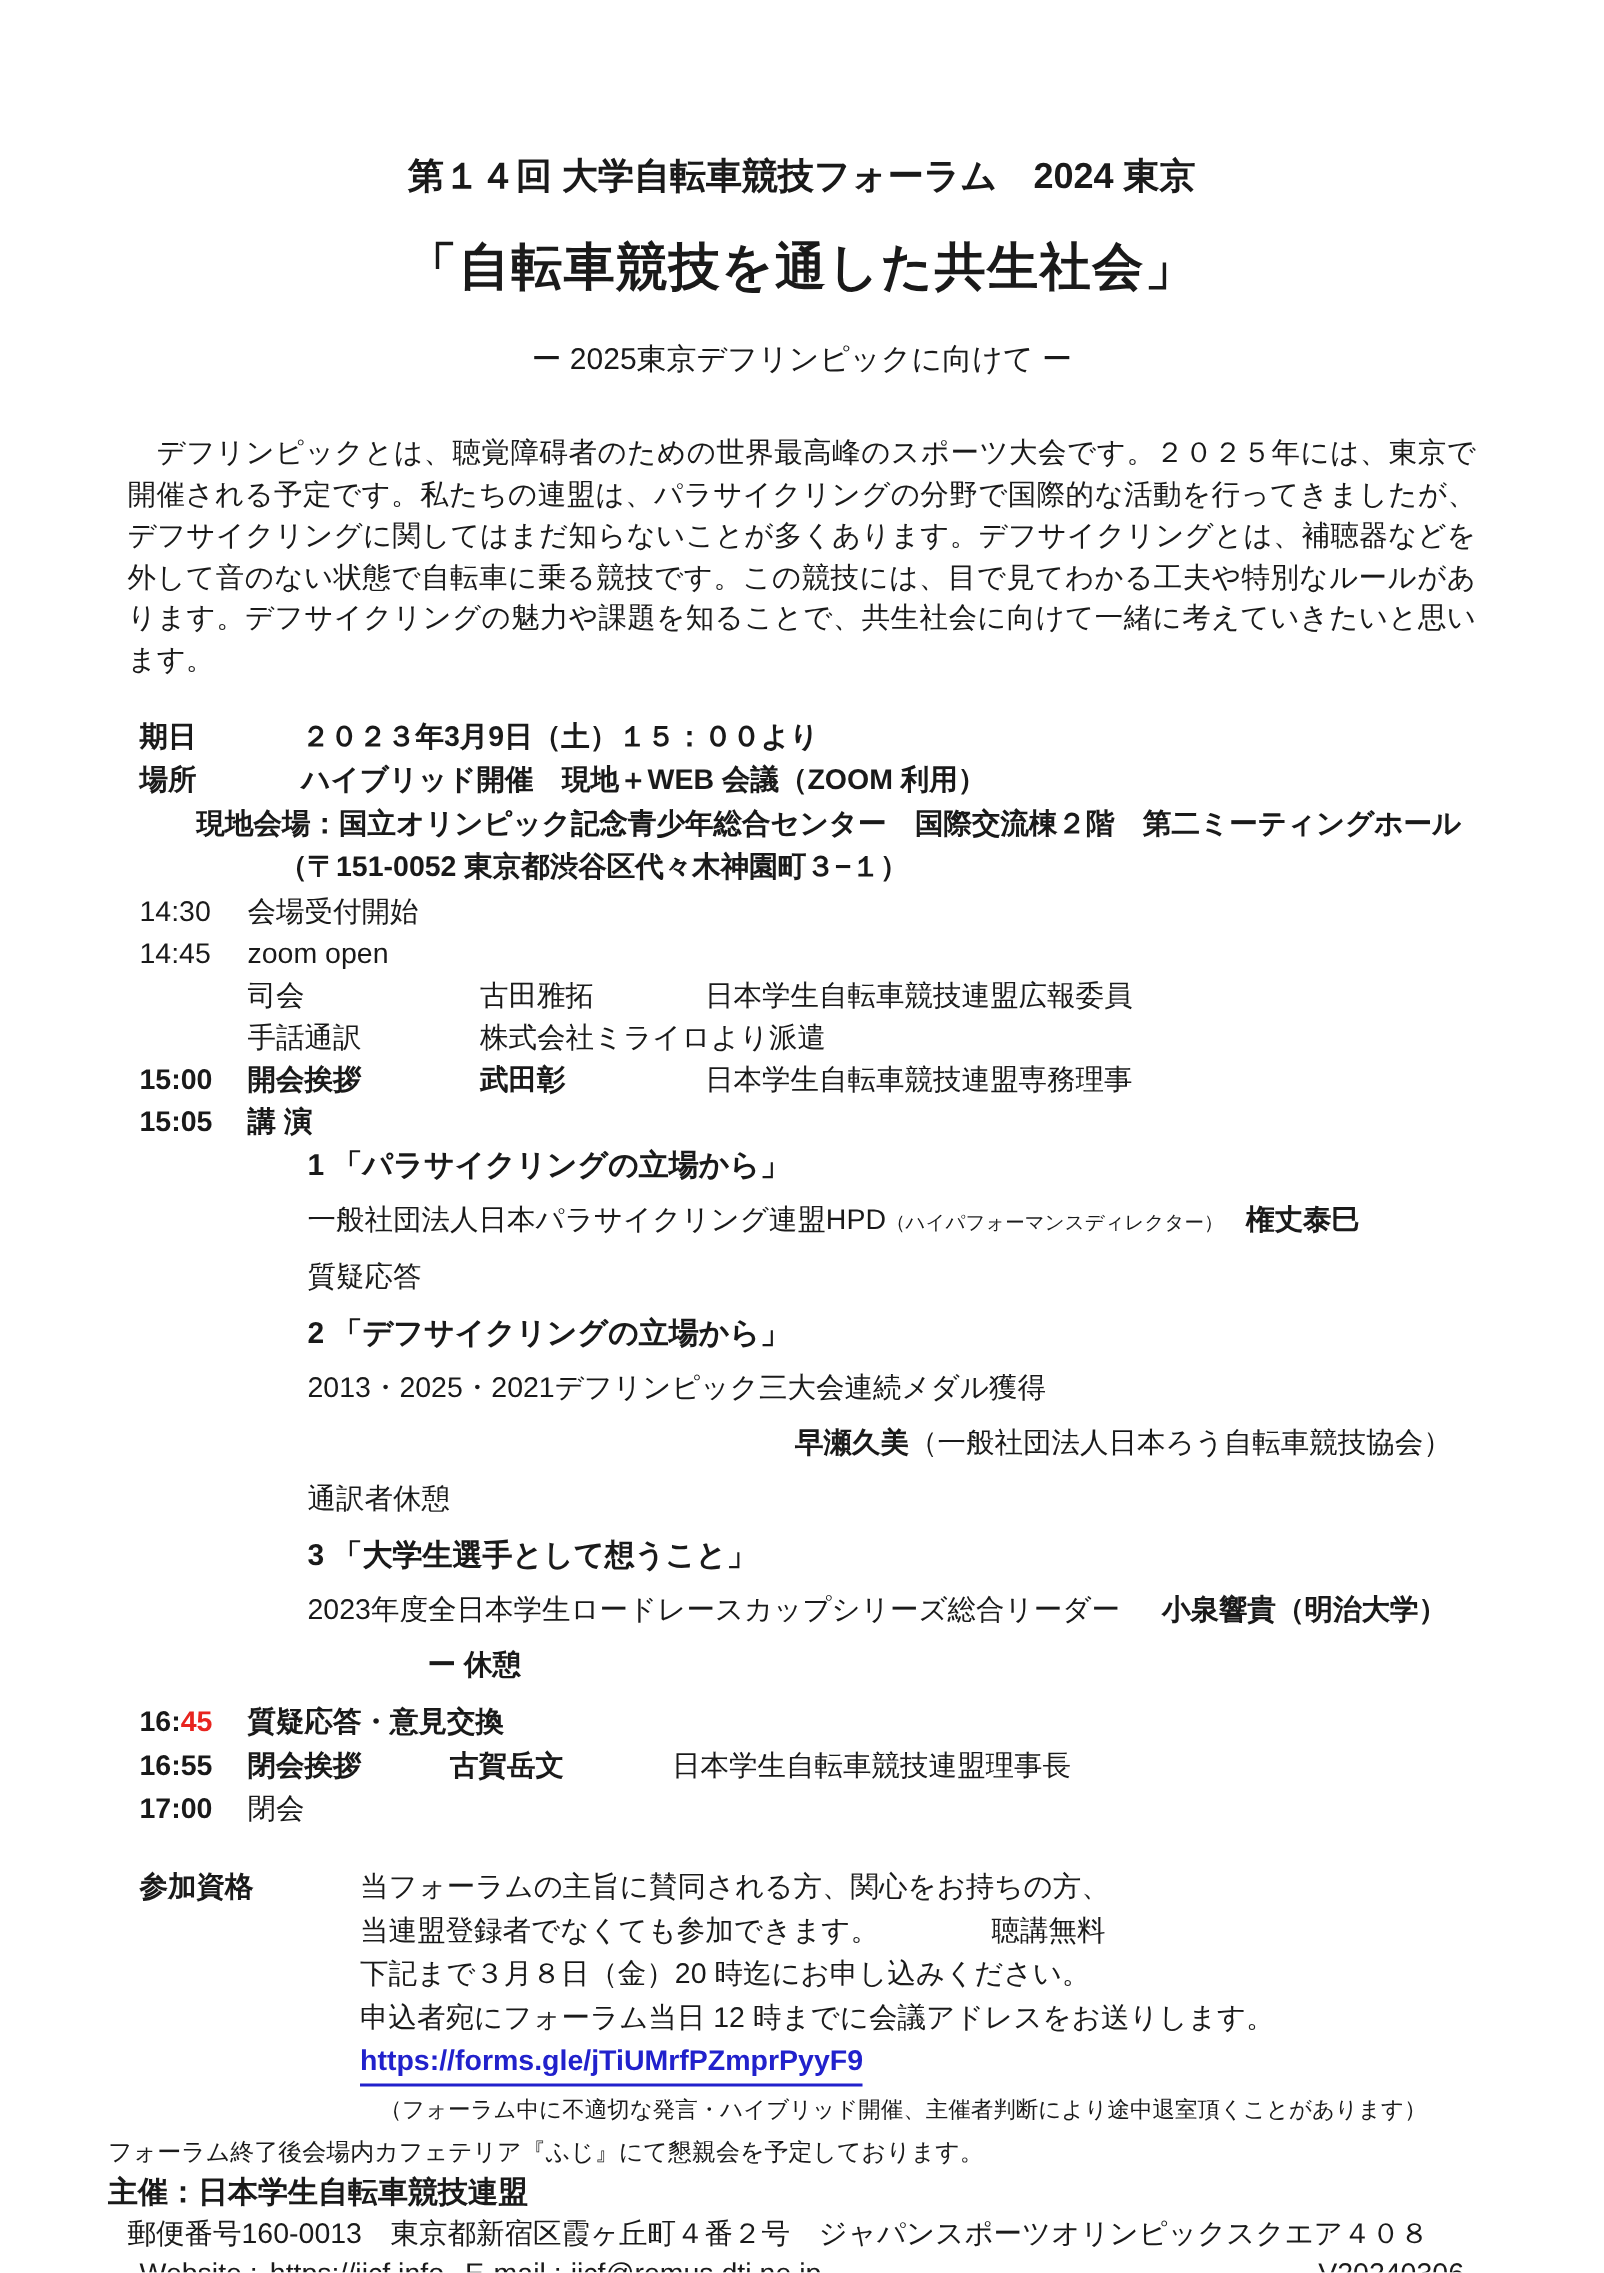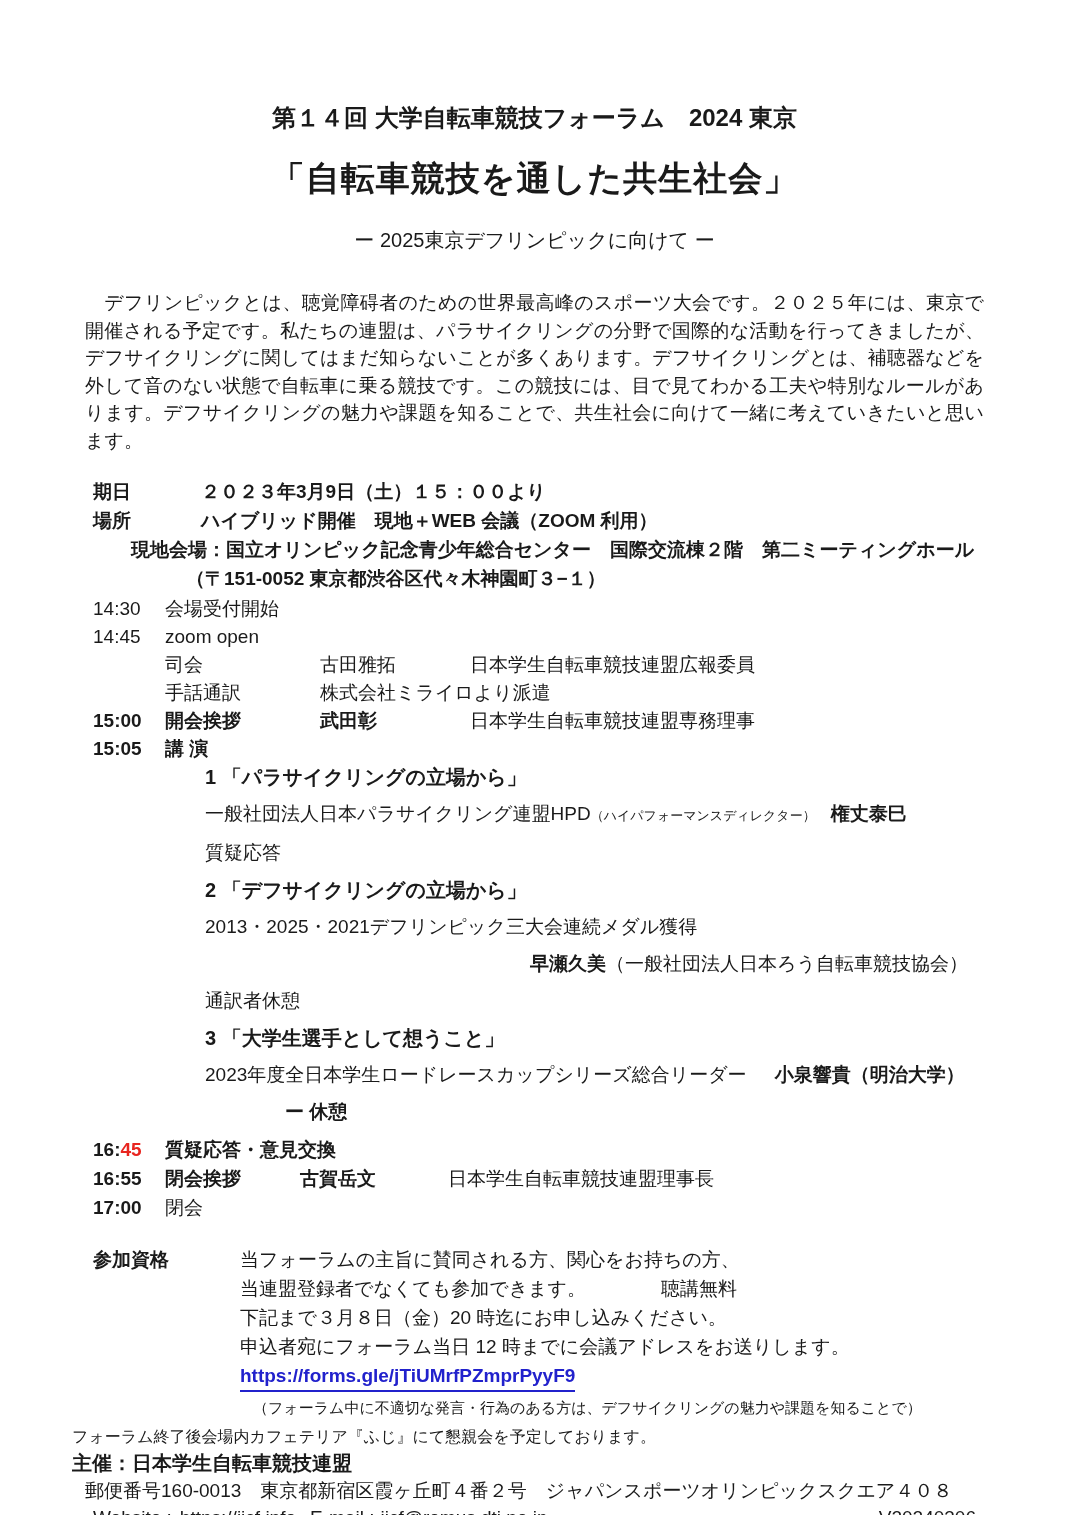--- a/index.html
+++ b/index.html
@@ -172,21 +172,21 @@
       <span class="part-label"></span>
       <span class="part-body">下記まで３月８日（金）20 時迄にお申し込みください。</span>
     </div>
     <div class="part-row">
       <span class="part-label"></span>
       <span class="part-body">申込者宛にフォーラム当日 12 時までに会議アドレスをお送りします。</span>
     </div>
     <div>
       <a href="#" class="form-link">https://forms.gle/jTiUMrfPZmprPyyF9</a>
     </div>
-    <div class="disclaimer">（フォーラム中に不適切な発言・行為のある方は、デフサイクリングの魅力や課題を知ることで）</div>
+    <div class="disclaimer">（フォーラム中に不適切な発言・ハイブリッド開催、主催者判断により途中退室頂くことがあります）</div>
   </div>
 
   <div class="afterparty">フォーラム終了後会場内カフェテリア『ふじ』にて懇親会を予定しております。</div>
   <div class="organizer">主催：日本学生自転車競技連盟</div>
   <div class="address">郵便番号160-0013　東京都新宿区霞ヶ丘町４番２号　ジャパンスポーツオリンピックスクエア４０８</div>
   <div class="webrow">
     <span>Website :</span>
     <a href="#" class="weblink">https://jicf.info</a>
     <span>E-mail :</span>
     <a href="#" class="maillink">jicf@remus.dti.ne.jp</a>

